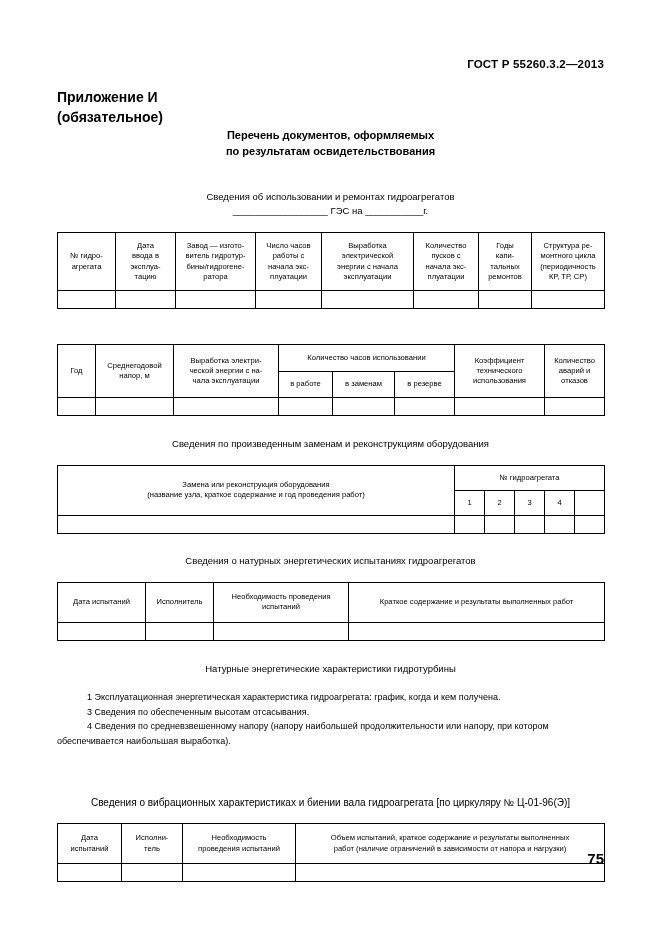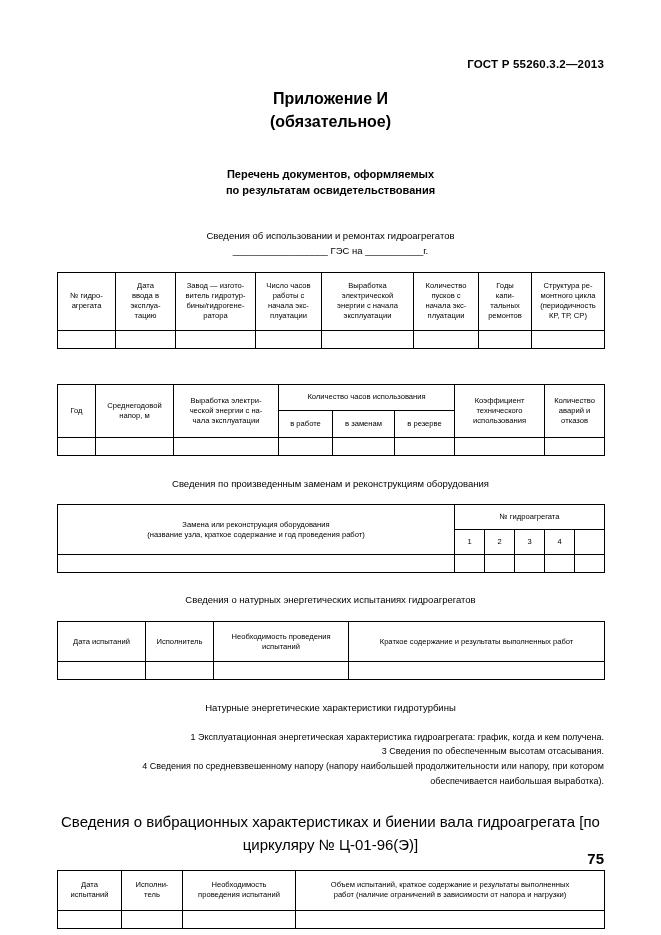--- a/index.html
+++ b/index.html
@@ -28,39 +28,37 @@
     letter-spacing: 0.2px;
     white-space: nowrap;
   }
   .content {
     position: absolute;
     left: 57px;
     top: 88px;
     width: 547px;
   }
   .annex-block {
-    text-align: center;
-    font-size: 16px;
+    font-size: 14px;
     font-weight: bold;
     line-height: 1.42;
   }
   .doc-title {
     text-align: center;
     font-size: 11px;
     font-weight: bold;
     line-height: 1.45;
-    margin-top: 34px;
   }
   .section-title {
     text-align: center;
     font-size: 9.5px;
     font-weight: normal;
     line-height: 1.55;
   }
-  .section-title.wide { font-size: 15px; }
+  .section-title.wide { font-size: 10px; margin-top: 24px; }
   .sp-1 { height: 30px; }
   .sp-2 { height: 13px; }
   .sp-3 { height: 22px; }
   .sp-4 { height: 21px; }
   .sp-5 { height: 20px; }
   .sp-6 { height: 21px; }
   .sp-8 { height: 14px; }
   .sp-9 { height: 22px; }
   .sp-10 { height: 13px; }
   .blank-line { letter-spacing: 0; }
@@ -94,21 +92,20 @@
   .t5 th { height: 35px; }
 
   .para-list {
     font-size: 9px;
     line-height: 1.62;
     text-align: left;
   }
   .para-list p {
     margin: 0;
     text-indent: 30px;
-    text-align: right;
   }
   .para-list p.hang {
     text-indent: 30px;
   }
   .page-num {
     position: absolute;
     right: 57px;
     top: 850px;
     font-size: 15px;
     font-weight: bold;
@@ -193,21 +190,21 @@
           <col style="width:62px">
           <col style="width:60px">
         <col style="width:90px">
           <col style="width:60px">
       </colgroup>
       <thead>
         <tr>
           <th class="tall" rowspan="2">Год</th>
           <th class="tall" rowspan="2">Среднегодовой<br>напор, м</th>
           <th class="tall" rowspan="2">Выработка электри-<br>ческой энергии с на-<br>чала эксплуатации</th>
-          <th colspan="3">Количество часов использования</th>
+          <th colspan="3">Количество часов использовании</th>
           <th class="tall" rowspan="2">Коэффициент<br>технического<br>использования</th>
           <th class="tall" rowspan="2">Количество<br>аварий и<br>отказов</th>
         </tr>
         <tr>
           <th>в работе</th>
           <th>в заменам</th>
           <th>в резерве</th>
         </tr>
       </thead>
       <tbody>

